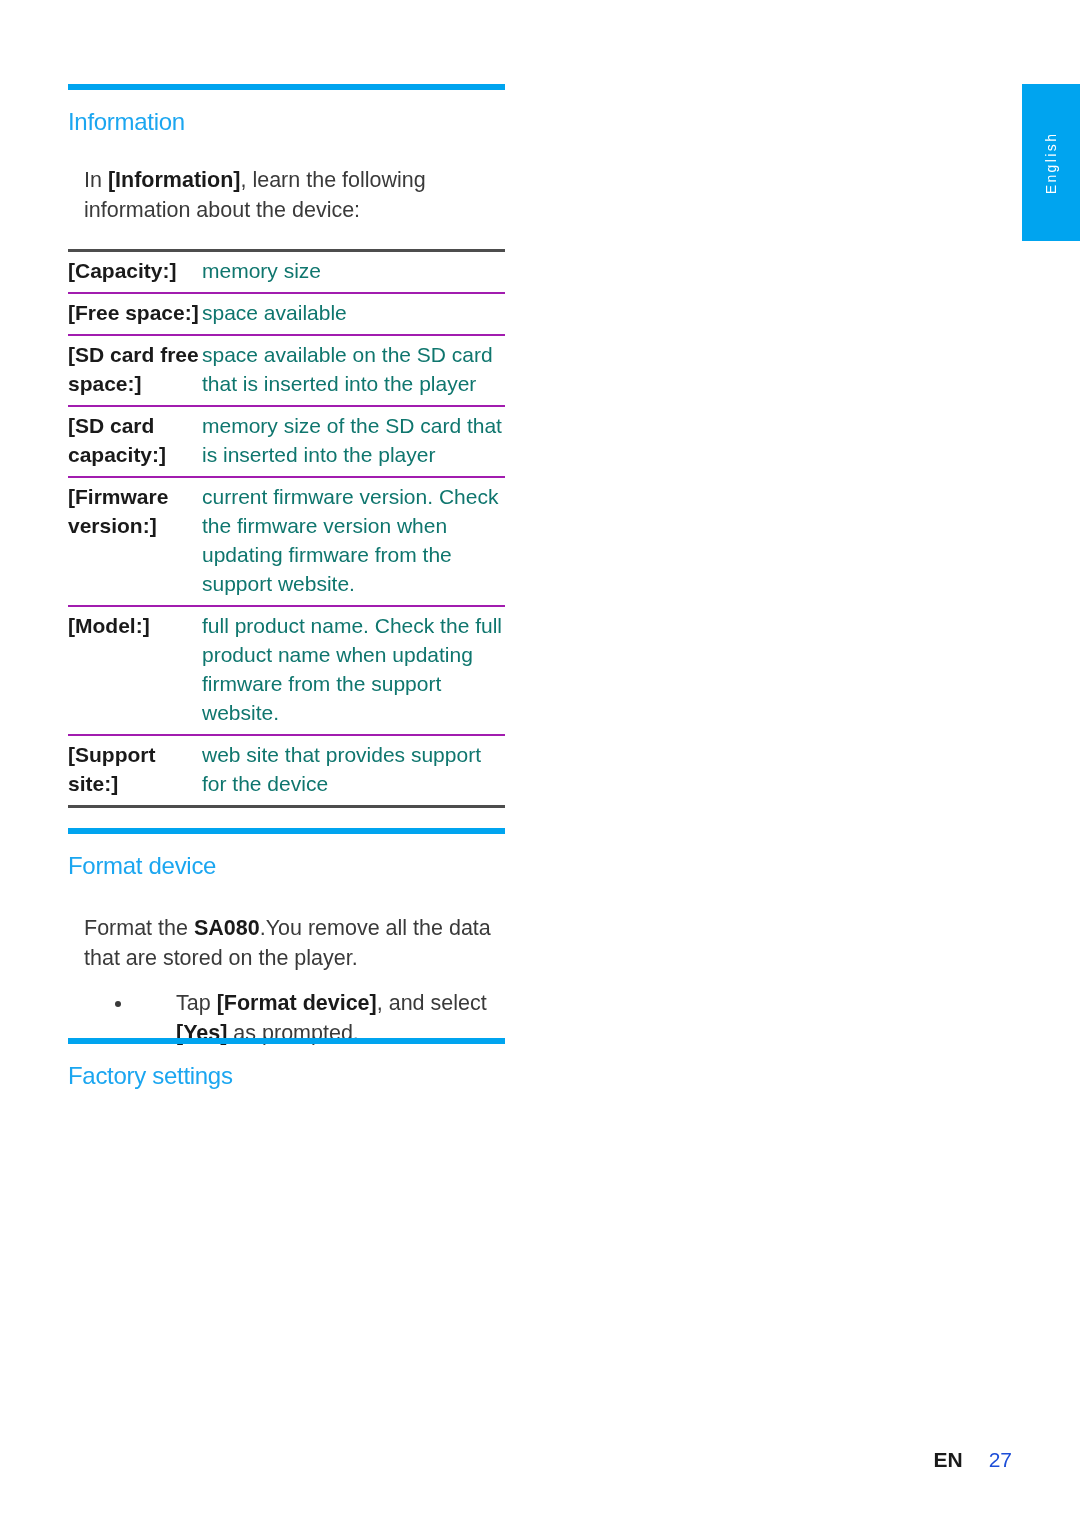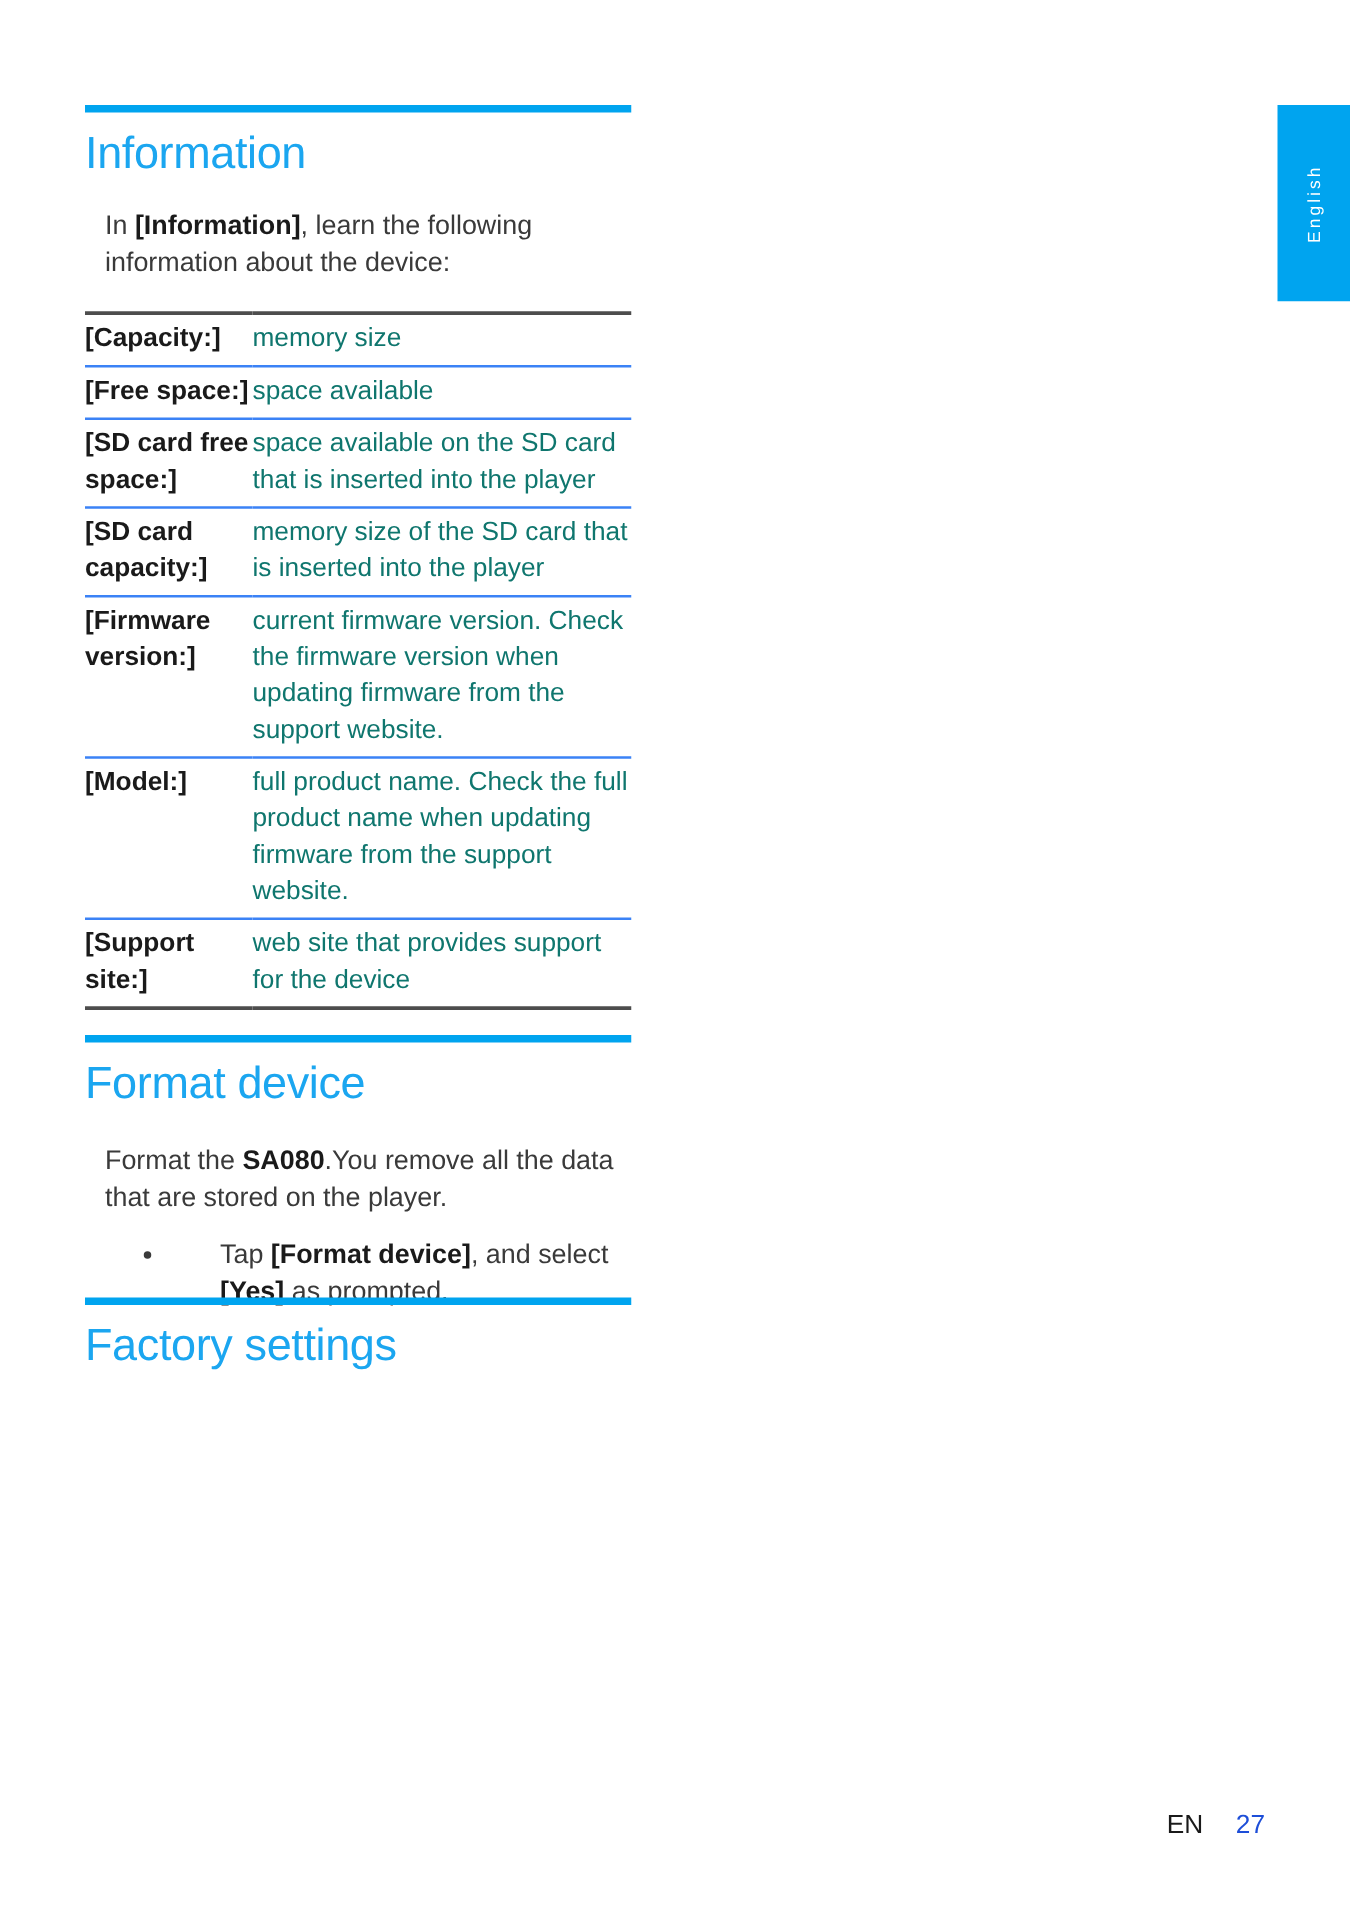--- a/index.html
+++ b/index.html
@@ -53,21 +53,21 @@
 
   .rule {
     width: 437px;
     height: 6px;
     background: #00A4EF;
     margin: 0;
   }
   h1.heading {
     margin: 0;
     padding-top: 10px;
-    font-size: 36px;
+    font-size: 24px;
     line-height: 44px;
     font-weight: normal;
     color: #1BA6F0;
     letter-spacing: -0.3px;
   }
 
   
   p.body {
     margin: 16px;
     font-size: 21.5px;
@@ -97,21 +97,21 @@
   }
 
   
   table.info {
     border-collapse: collapse;
     width: 437px;
     table-layout: fixed;
   }
   table.info tr { vertical-align: top; }
   table.info td {
-    border-bottom: 2px solid #3b82f6;
+    border-bottom: 2px solid #a21caf;
     padding: 4px 0 7px 0;
     font-size: 21px;
     line-height: 29px;
   }
   table.info tr:first-child td { border-top: 3px solid #4d4d4d; }
   table.info tr:last-child td { border-bottom: 3px solid #4d4d4d; margin-top: 44px; }
   td.key {
     width: 134px;
     font-weight: bold;
     color: #1a1a1a;
@@ -128,21 +128,21 @@
     position: absolute;
     left: 0;
     top: 1448px;
     width: 1012px;
     text-align: right;
     font-size: 21px;
     line-height: 24px;
     color: #1a1a1a;
   }
   .footer .en {
-    font-weight: normal;
+    font-weight: bold;
     margin-right: 26px;
   }
   .footer .pg {
     font-weight: normal;
     color: #1d4ed8;
   }
 </style>
 </head>
 <body>
 

